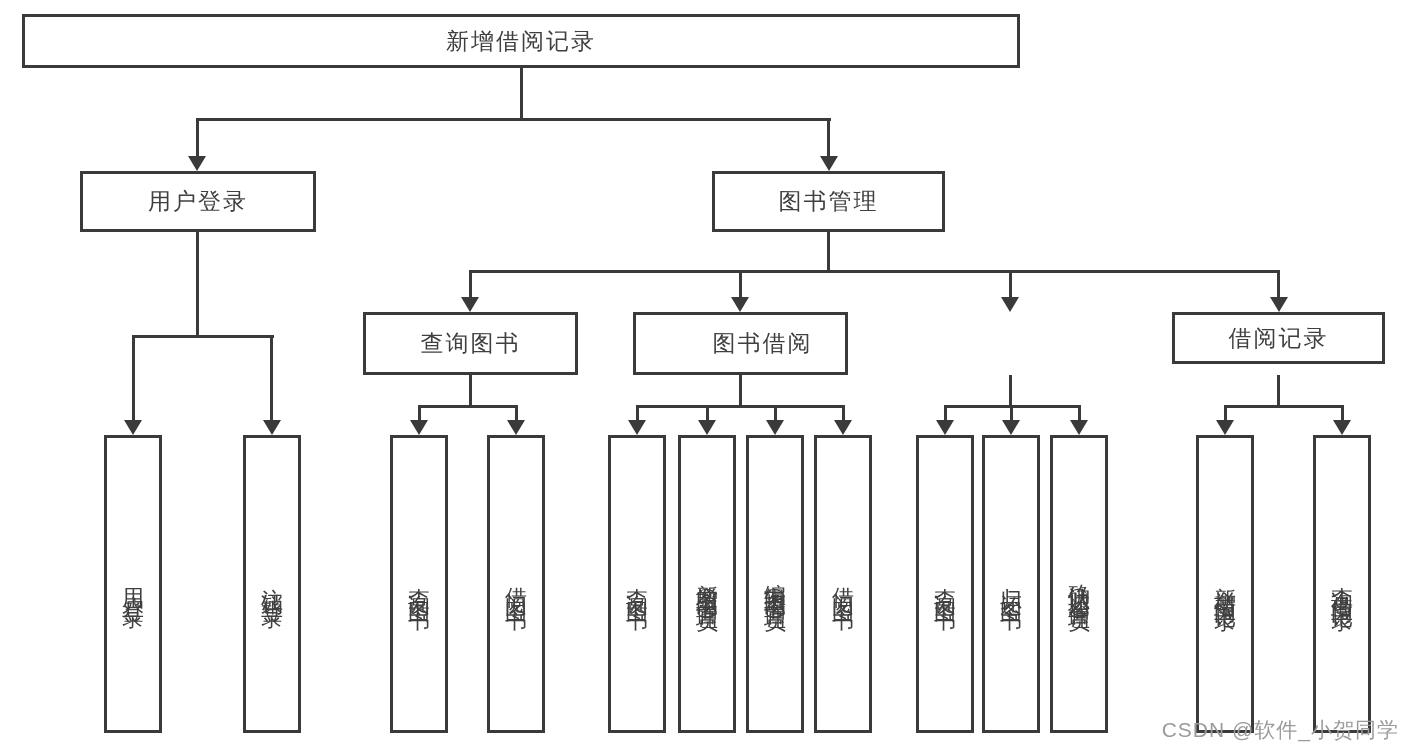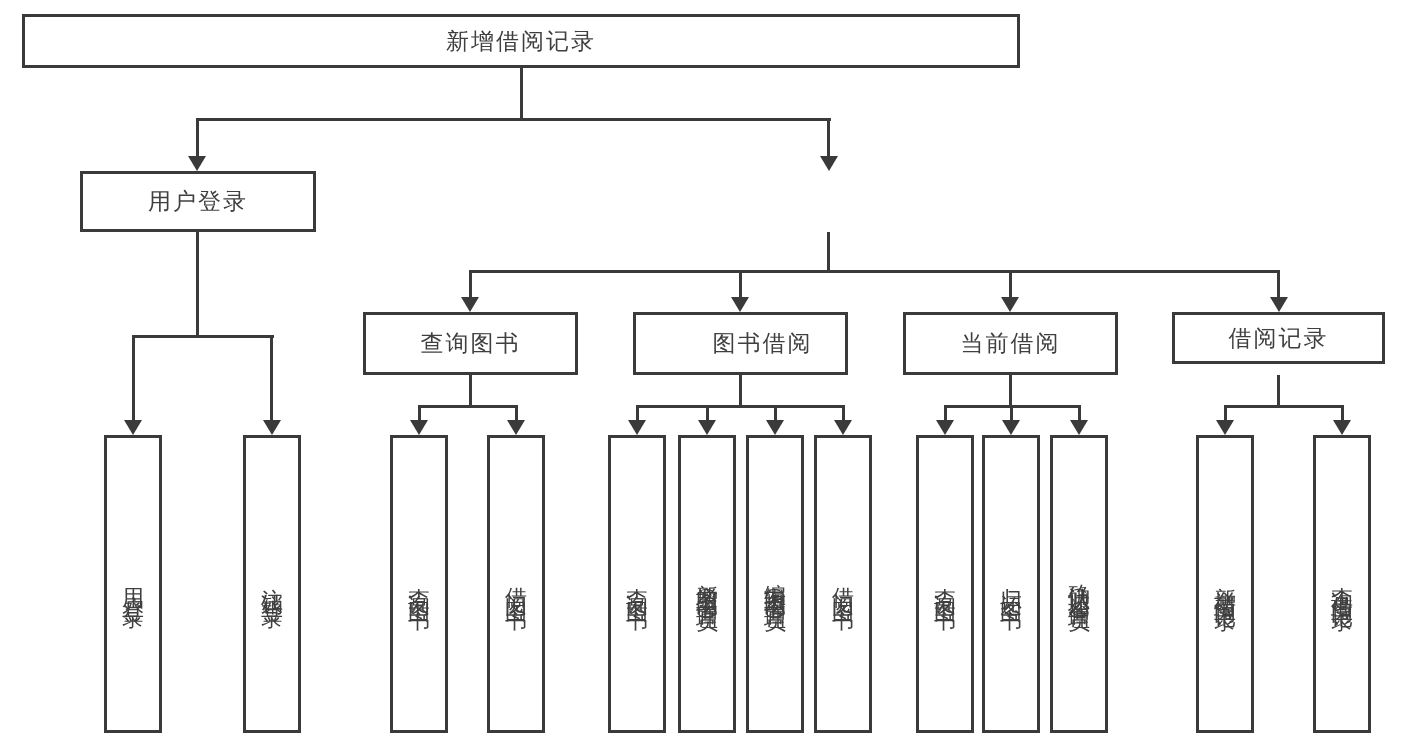--- a/index.html
+++ b/index.html
@@ -101,38 +101,39 @@
   <div class="ln" style="left:1277px;top:375px;width:3px;height:32px;"></div>
   <div class="ln" style="left:1224px;top:405px;width:120px;height:3px;"></div>
   <div class="ln" style="left:1224px;top:405px;width:3px;height:16px;"></div>
   <div class="arr" style="left:1216px;top:420px;"></div>
   <div class="ln" style="left:1341px;top:405px;width:3px;height:16px;"></div>
   <div class="arr" style="left:1333px;top:420px;"></div>
 
   <div class="box" style="left:22px;top:14px;width:998px;height:54px;">新增借阅记录</div>
 
   <div class="box" style="left:80px;top:171px;width:236px;height:61px;">用户登录</div>
+  <div class="box" style="left:712px;top:171px;width:233px;height:61px;">图书管理</div>
 
   <div class="box" style="left:363px;top:312px;width:215px;height:63px;">查询图书</div>
   <div class="box" style="left:633px;top:312px;width:215px;height:63px;padding-left:44px;">图书借阅</div>
-  <div class="box" style="left:903px;top:312px;width:215px;height:63px;">当前借阅</div>
   <div class="box" style="left:1172px;top:312px;width:213px;height:52px;">借阅记录</div>
 
   <div class="vbox" style="left:104px;">用户登录</div>
   <div class="vbox" style="left:243px;">注销登录</div>
 
   <div class="vbox" style="left:390px;">查询图书</div>
   <div class="vbox" style="left:487px;">借阅图书</div>
 
   <div class="vbox" style="left:608px;">查询图书</div>
   <div class="vbox" style="left:678px;letter-spacing:4px;">新增图书（管理员）</div>
   <div class="vbox" style="left:746px;letter-spacing:4px;">编辑图书（管理员）</div>
   <div class="vbox" style="left:814px;">借阅图书</div>
 
   <div class="vbox" style="left:916px;">查询图书</div>
   <div class="vbox" style="left:982px;">归还图书</div>
   <div class="vbox" style="left:1050px;letter-spacing:4px;">确认归还（管理员）</div>
 
   <div class="vbox" style="left:1196px;letter-spacing:5px;">新增借阅记录</div>
   <div class="vbox" style="left:1313px;letter-spacing:5px;">查询借阅记录</div>
 
+  <div class="watermark">CSDN @软件_小贺同学</div>
 
 </div>
 
 </body></html>

